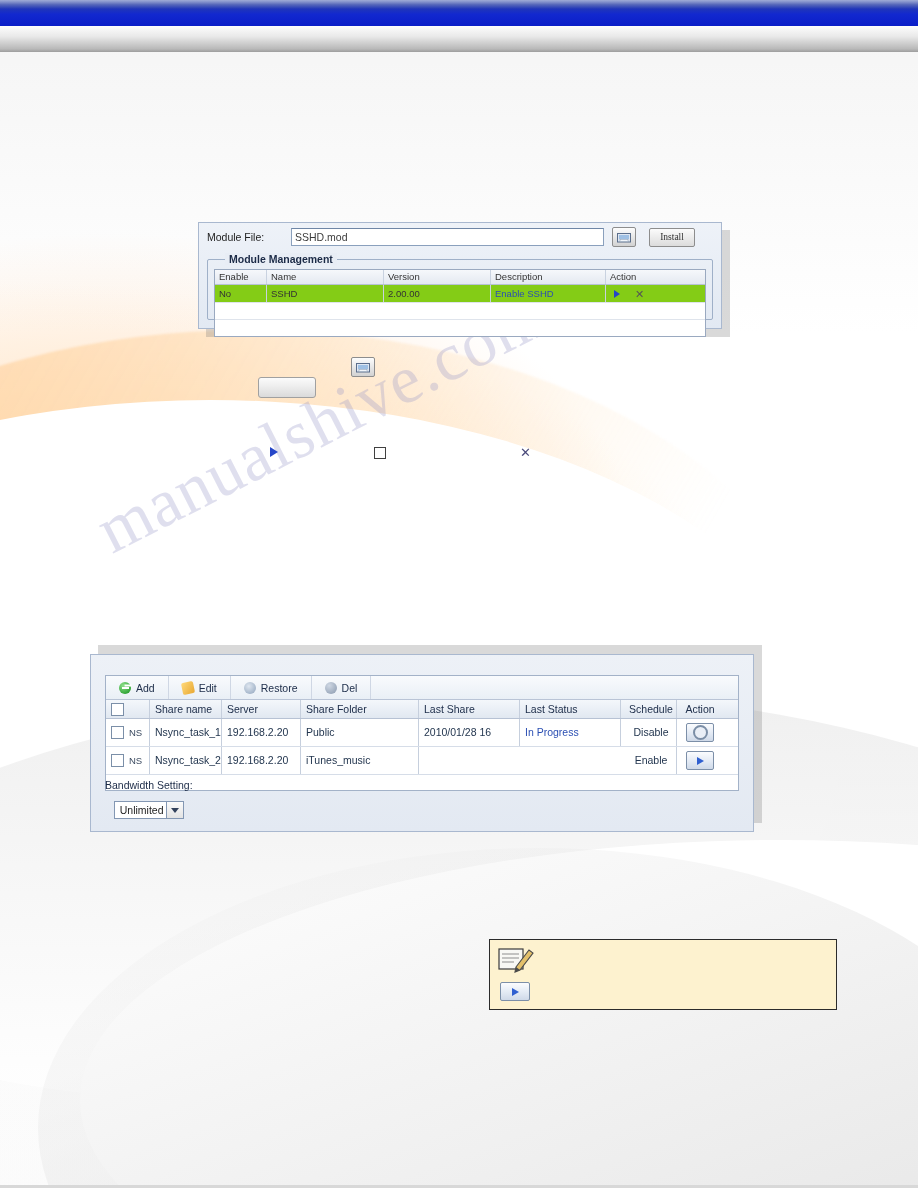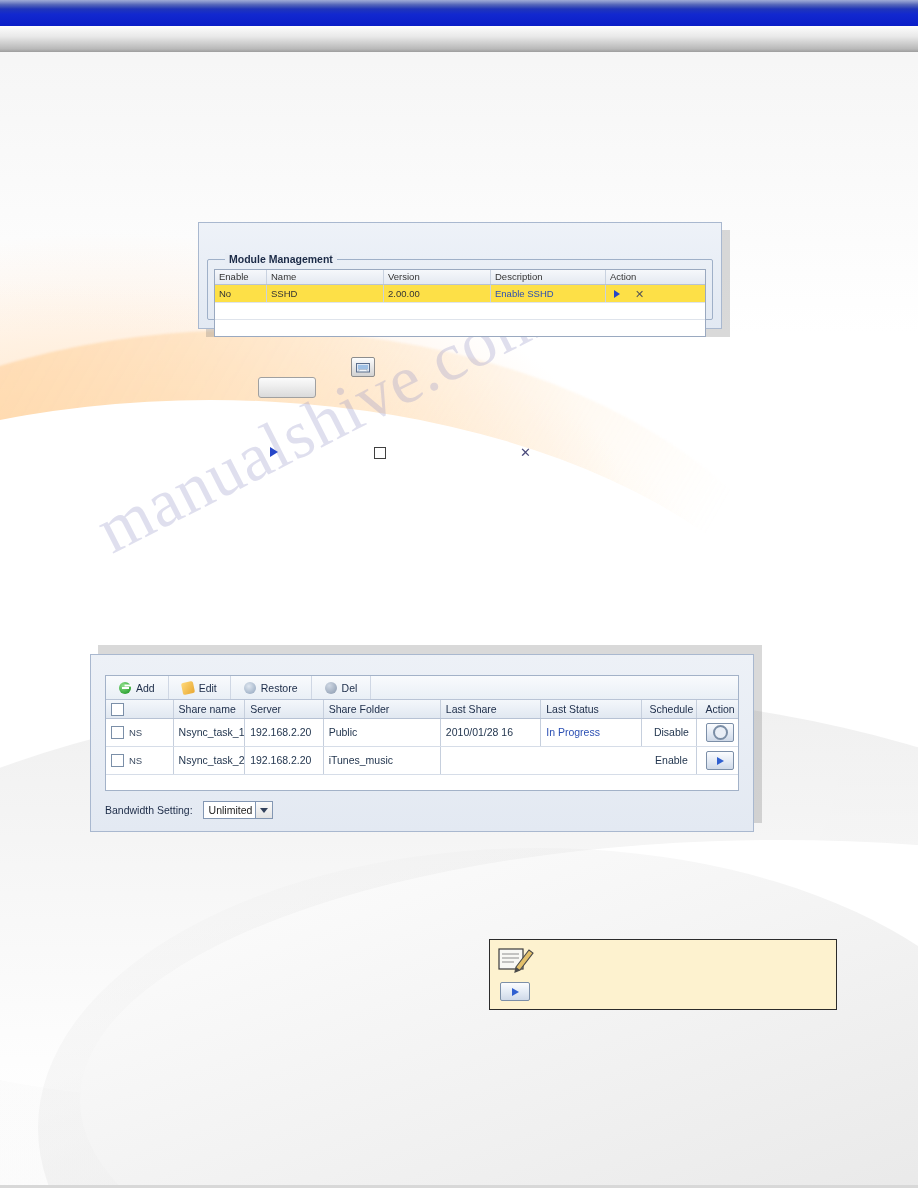--- a/index.html
+++ b/index.html
@@ -236,21 +236,21 @@
     padding-left: 4px;
     box-sizing: border-box;
     line-height: 14px;
     overflow: hidden;
     white-space: nowrap;
   }
   .mt-row {
     display: flex;
     height: 17px;
     align-items: center;
-    background: #fde047;
+    background: #84cc16;
   }
   .mt-row > div { line-height: 17px; }
   .c-enable { width: 52px; }
   .c-name   { width: 117px; }
   .c-version{ width: 107px; }
   .c-desc   { width: 115px; }
   .c-action { width: 88px; border-right: none !important; }
   .link-blue { color: #2b4fb3; }
   .act-icons { display: flex; align-items: center; gap: 15px; padding-left: 4px; }
   .tri-right {
@@ -405,21 +405,21 @@
   .grid-row {
     display: flex;
     height: 27px;
     align-items: center;
     font-size: 10.5px;
     color: #23364f;
     background: #ffffff;
     border-bottom: 1px solid #d6dde8;
   }
   .grid-row > div { line-height: 27px; }
-  .g-chk   { width: 68px; display: flex !important; align-items: center; gap: 5px; padding-left: 7px; }
+  .g-chk   { width: 44px; display: flex !important; align-items: center; gap: 5px; padding-left: 7px; }
   .g-task  { width: 72px; }
   .g-server{ width: 79px; }
   .g-share { width: 118px; }
   .g-time  { width: 101px; }
   .g-status{ width: 101px; }
   .g-sched { width: 56px; text-align: center; }
   .g-act   { width: 41px; border-right: none !important; display: flex !important; align-items: center; justify-content: center; }
   .chk {
     width: 11px; height: 11px;
     border: 1px solid #7b8fa8;
@@ -449,20 +449,21 @@
   }
   .bw-row {
     position: absolute;
     left: 14px;
     bottom: 12px;
     display: flex;
     align-items: center;
     gap: 10px;
     font-size: 10.5px;
     color: #1b2a46;
+    flex-direction: column;
   }
   .bw-select {
     width: 70px;
     height: 18px;
     background: #ffffff;
     border: 1px solid #8397b3;
     display: flex;
     align-items: center;
     justify-content: space-between;
     font-size: 10.5px;
@@ -532,20 +533,33 @@
 
 <div class="top-blue-bar"></div>
 <div class="top-grey-bar"></div>
 <div class="bottom-rule"></div>
 
 <div class="watermark">manualshive.com</div>
 
 <div class="shadow-block" id="module-panel-shadow"></div>
 <div id="module-panel">
 
+  <div class="module-file-row">
+    <div class="module-file-label">Module File:</div>
+    <div class="module-file-input">SSHD.mod</div>
+    <div class="browse-btn">
+      <svg width="14" height="11" viewBox="0 0 14 11">
+        <rect x="0.5" y="1.5" width="13" height="8.5" fill="#dfe7f2" stroke="#5b6e8c"></rect>
+        <rect x="2" y="3" width="10" height="4" fill="#8fb0d8" stroke="#4d6party"></rect>
+        <rect x="2" y="3" width="10" height="4" fill="#9fc0e4"></rect>
+        <rect x="3" y="7.5" width="8" height="2" fill="#f2f6fb" stroke="#8496ad" stroke-width="0.5"></rect>
+      </svg>
+    </div>
+    <div class="install-btn">Install</div>
+  </div>
 
   <div class="fieldset-box">
     <div class="fieldset-legend">Module Management</div>
 
     <div class="module-table">
       <div class="mt-head">
         <div class="c-enable">Enable</div>
         <div class="c-name">Name</div>
         <div class="c-version">Version</div>
         <div class="c-desc">Description</div>

